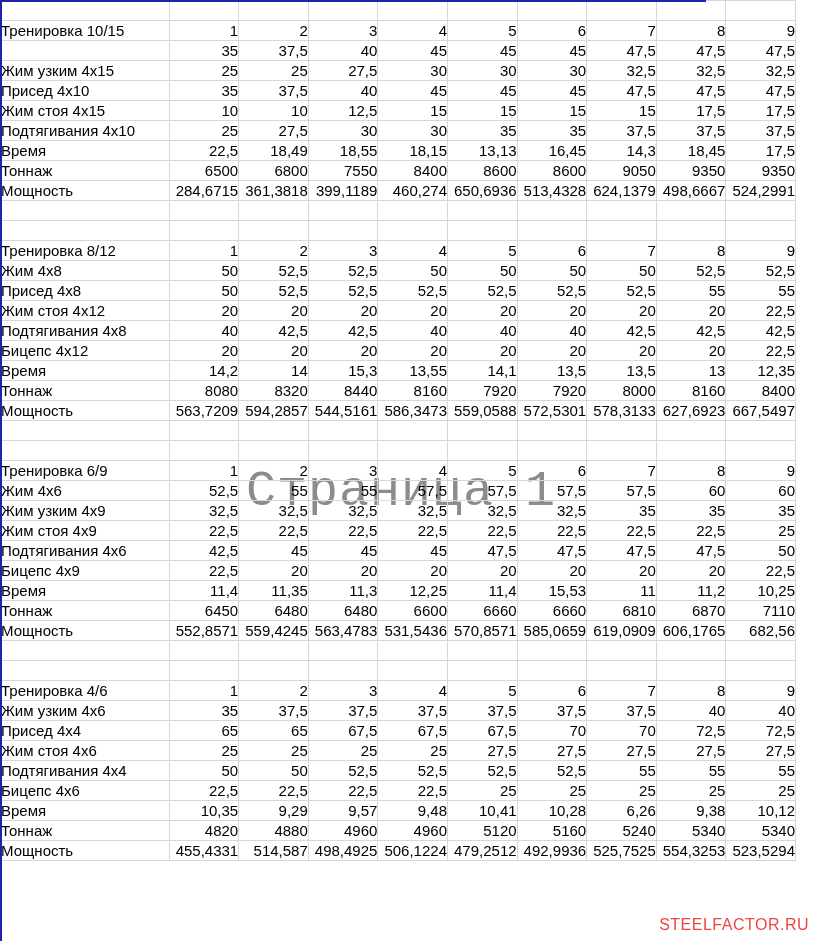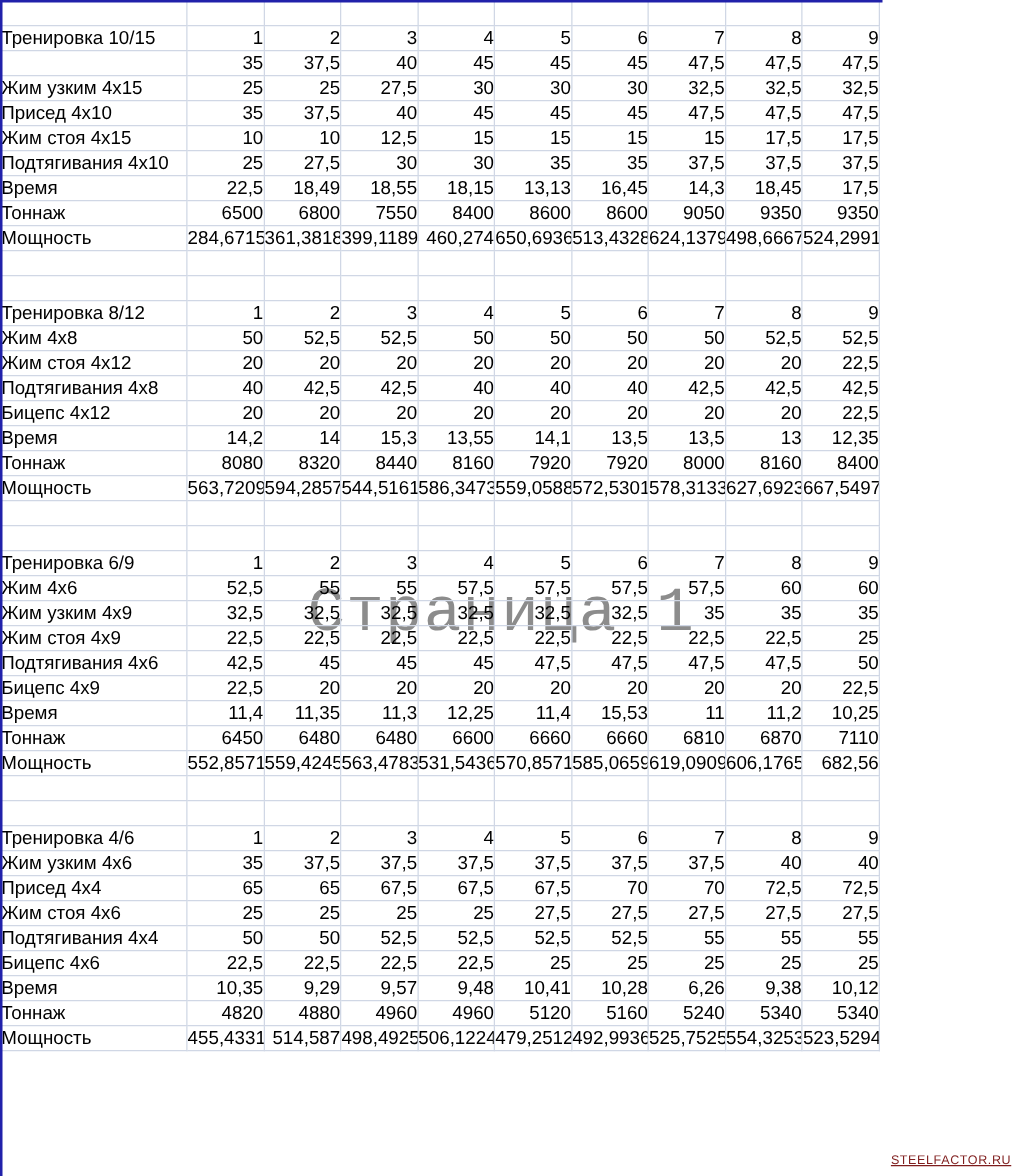--- a/index.html
+++ b/index.html
@@ -7,21 +7,21 @@
     width: 819px; height: 941px;
     position: relative;
     background: #ffffff;
     font-family: "Liberation Sans", sans-serif;
     overflow: hidden;
   }
   .sheet { position: absolute; top: 0; left: 0; z-index: 2; }
   table.grid {
     border-collapse: collapse;
     table-layout: fixed;
-    width: 704px;
+    width: 796px;
   }
   table.grid td {
     border: 1px solid #d0d7e5;
     height: 19px;
     padding: 0;
     font-size: 15px;
     line-height: 19px;
     color: #000000;
     overflow: hidden;
     white-space: nowrap;
@@ -46,25 +46,24 @@
     background: #2121aa; z-index: 3;
   }
   .break-left {
     position: absolute; left: 0; top: 0;
     width: 2px; height: 941px;
     background: #2121aa; z-index: 3;
   }
   .site-credit {
     position: absolute; right: 10px; bottom: 7px;
     z-index: 4;
-    color: #7f1d1d;
-    font-size: 10px;
+    color: #ef4444;
+    font-size: 16px;
     letter-spacing: 0.5px;
     font-family: "Liberation Sans", sans-serif;
-    text-decoration: underline;
   }
 </style>
 </head>
 <body>
 
 <div class="watermark">Страница 1</div>
 
 <div class="sheet">
   <table class="grid">
     <colgroup>
@@ -242,20 +241,32 @@
           <td class="num">52,5</td>
           <td class="num">52,5</td>
           <td class="num">50</td>
           <td class="num">50</td>
           <td class="num">50</td>
           <td class="num">50</td>
           <td class="num">52,5</td>
           <td class="num">52,5</td>
         </tr>
         <tr>
+          <td class="lbl">Присед 4х8</td>
+          <td class="num">50</td>
+          <td class="num">52,5</td>
+          <td class="num">52,5</td>
+          <td class="num">52,5</td>
+          <td class="num">52,5</td>
+          <td class="num">52,5</td>
+          <td class="num">52,5</td>
+          <td class="num">55</td>
+          <td class="num">55</td>
+        </tr>
+        <tr>
           <td class="lbl">Жим стоя 4х12</td>
           <td class="num">20</td>
           <td class="num">20</td>
           <td class="num">20</td>
           <td class="num">20</td>
           <td class="num">20</td>
           <td class="num">20</td>
           <td class="num">20</td>
           <td class="num">20</td>
           <td class="num">22,5</td>

